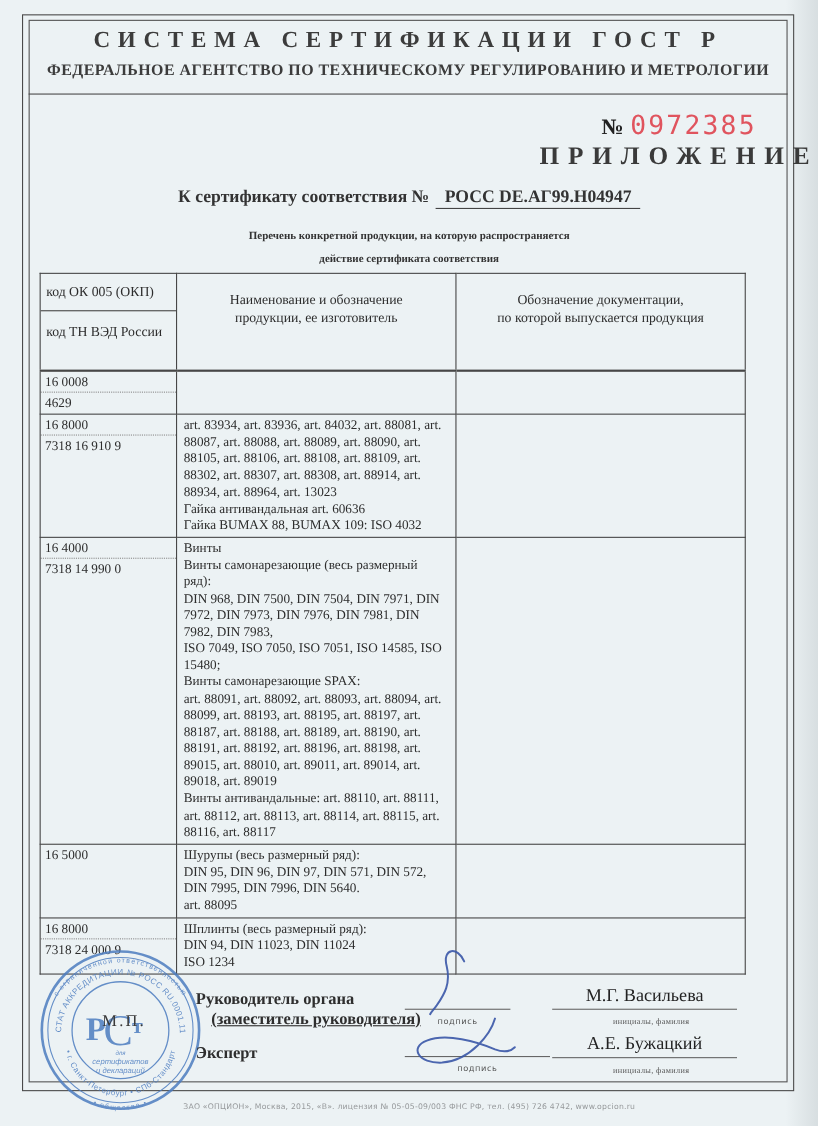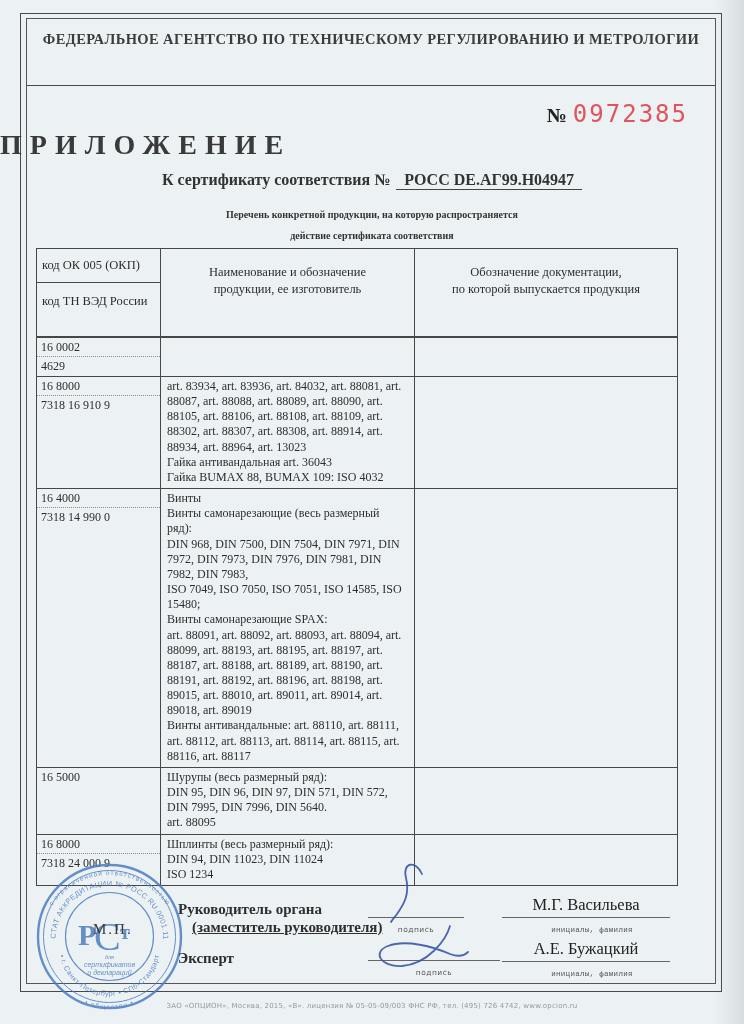--- a/index.html
+++ b/index.html
@@ -25,22 +25,22 @@
   .masthead .l1{font-size:21px;font-weight:bold;letter-spacing:7px;color:#3c3c3c;white-space:nowrap;}
   .masthead .l2{font-size:14.5px;font-weight:bold;letter-spacing:.4px;color:#3c3c3c;margin-top:7px;white-space:nowrap;}
 
   .serial{position:absolute;top:100px;right:56px;white-space:nowrap;}
   .serial .no{font-size:20px;color:#222;font-weight:bold;margin-right:6px;}
   .serial .digits{
     font-family:"DejaVu Sans Mono",monospace;
     font-size:24px;letter-spacing:2px;color:var(--serial_red,#e0545e);
   }
 
-  .doc-title{position:absolute;left:0;right:0;top:129px;text-align:left;
-    font-size:28px;font-weight:bold;letter-spacing:8px;color:#3a3a3a;}
+  .doc-title{position:absolute;left:0;right:0;top:129px;text-align:right;
+    font-size:23px;font-weight:bold;letter-spacing:8px;color:#3a3a3a;}
   .cert-line{position:absolute;left:0;right:0;top:171px;text-align:center;font-size:16px;font-weight:bold;color:#333;}
   .cert-line .cert-number{font-weight:bold;border-bottom:1px solid #444;padding:0 8px 1px 8px;margin-left:6px;}
   .descr{position:absolute;left:0;right:0;top:204px;text-align:center;
     font-size:10px;font-weight:bold;line-height:21px;color:#333;white-space:pre-line;}
 
   
   .tbl-wrap{position:absolute;left:36px;top:248px;}
   table{border-collapse:collapse;table-layout:fixed;width:641px;
     font-family:Liberation Serif, serif;font-size:12px;color:#2d2d2d;}
   td{border:1px solid #474747;vertical-align:top;background:transparent;}
@@ -62,35 +62,36 @@
   .mp-mark{position:absolute;left:93px;top:921px;font-size:15px;letter-spacing:2px;color:#3a3a3a;}
 
   
   .sig-label{position:absolute;font-size:15px;font-weight:bold;color:#2e2e2e;white-space:nowrap;}
   .sig-label.u{text-decoration:underline;}
   .sigline{position:absolute;border-top:1px solid #666;text-align:center;}
   .sigline .cap{font-size:7.5px;color:#555;font-family:"DejaVu Sans",sans-serif;letter-spacing:.5px;}
   .namebox{position:absolute;width:168px;text-align:center;}
   .namebox .nm{font-size:16.5px;color:#222;white-space:nowrap;}
   .namebox .nline{border-top:1px solid #666;margin-top:2px;}
-  .namebox .cap{font-size:7.5px;color:#555;font-family:Liberation Mono, monospace;letter-spacing:.3px;margin-left:12px;}
+  .namebox .cap{font-size:7.5px;color:#555;font-family:Liberation Serif, serif;letter-spacing:.3px;margin-left:12px;}
   .scribbles{position:absolute;left:350px;top:852px;}
 
   .footer{position:absolute;left:0;right:0;top:1002px;text-align:center;
     font-family:"DejaVu Sans",sans-serif;font-size:7px;color:#96999b;letter-spacing:.2px;}
 </style>
 </head>
 <body>
 
 <div class="page">
   <div class="border-outer"></div>
   <div class="border-inner"></div>
   <div class="header-sep"></div>
 
   <div class="masthead">
+    <div class="l1">СИСТЕМА СЕРТИФИКАЦИИ ГОСТ Р</div>
     <div class="l2">ФЕДЕРАЛЬНОЕ АГЕНТСТВО ПО ТЕХНИЧЕСКОМУ РЕГУЛИРОВАНИЮ И МЕТРОЛОГИИ</div>
   </div>
 
   <div class="serial">
     <span class="no">№</span><span class="digits">0972385</span>
   </div>
 
   <div class="doc-title">ПРИЛОЖЕНИЕ</div>
 
   <div class="cert-line">
@@ -115,37 +116,37 @@
           </td>
           <td class="h-center">Наименование и обозначение
 продукции, ее изготовитель</td>
           <td class="h-center">Обозначение документации,
 по которой выпускается продукция</td>
         </tr>
       </thead>
       <tbody>
           <tr>
             <td class="col-code">
-              <div class="okp dotted">16 0002</div>
+              <div class="okp dotted">16 0008</div>
               <div class="tnved">4629</div>
             </td>
             <td class="col-product"></td>
             <td class="col-doc"></td>
           </tr>
           <tr>
             <td class="col-code">
               <div class="okp dotted">16 8000</div>
               <div class="tnved">7318 16 910 9</div>
             </td>
             <td class="col-product">art. 83934, art. 83936, art. 84032, art. 88081, art.
 88087, art. 88088, art. 88089, art. 88090, art.
 88105, art. 88106, art. 88108, art. 88109, art.
 88302, art. 88307, art. 88308, art. 88914, art.
 88934, art. 88964, art. 13023
-Гайка антивандальная  art. 36043
+Гайка антивандальная  art. 60636
 Гайка BUMAX 88, BUMAX 109: ISO 4032</td>
             <td class="col-doc"></td>
           </tr>
           <tr>
             <td class="col-code">
               <div class="okp dotted">16 4000</div>
               <div class="tnved">7318 14 990 0</div>
             </td>
             <td class="col-product">Винты
 Винты самонарезающие  (весь размерный

